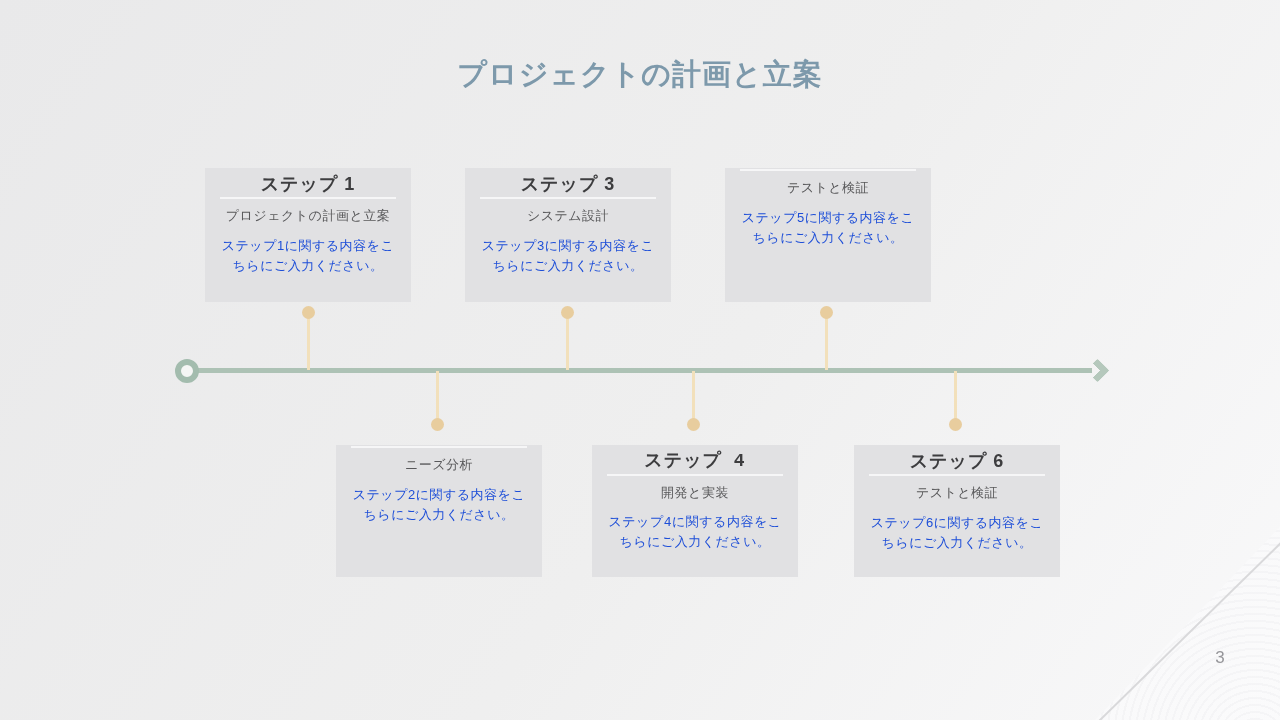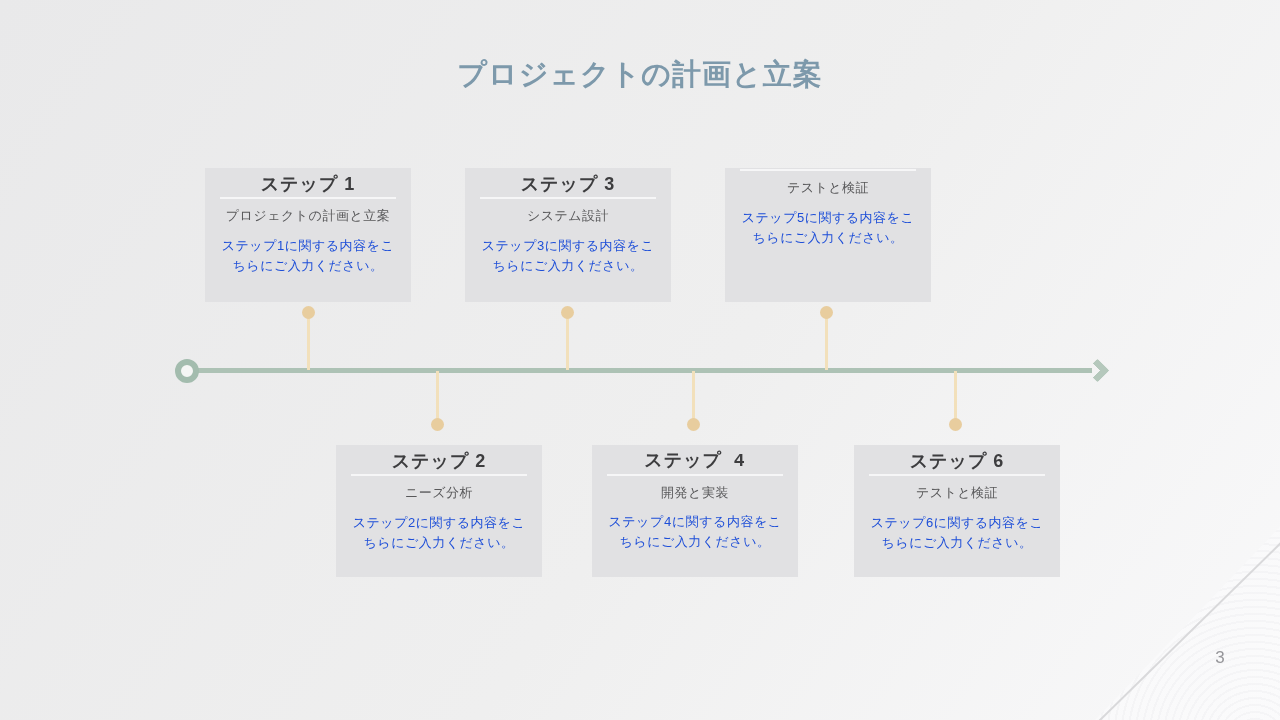--- a/index.html
+++ b/index.html
@@ -183,21 +183,20 @@
     <div class="card-body">ステップ3に関する内容をこちらにご入力ください。</div>
   </div>
 
   <div class="step-card row-top card-5">
     <div class="card-divider"></div>
     <div class="card-subtitle">テストと検証</div>
     <div class="card-body">ステップ5に関する内容をこちらにご入力ください。</div>
   </div>
 
   <div class="step-card row-bottom card-2">
-    <div class="card-title">ステップ 2</div>
     <div class="card-divider"></div>
     <div class="card-subtitle">ニーズ分析</div>
     <div class="card-body">ステップ2に関する内容をこちらにご入力ください。</div>
   </div>
 
   <div class="step-card row-bottom card-4">
     <div class="card-title">ステップ 4</div>
     <div class="card-divider"></div>
     <div class="card-subtitle">開発と実装</div>
     <div class="card-body">ステップ4に関する内容をこちらにご入力ください。</div>

